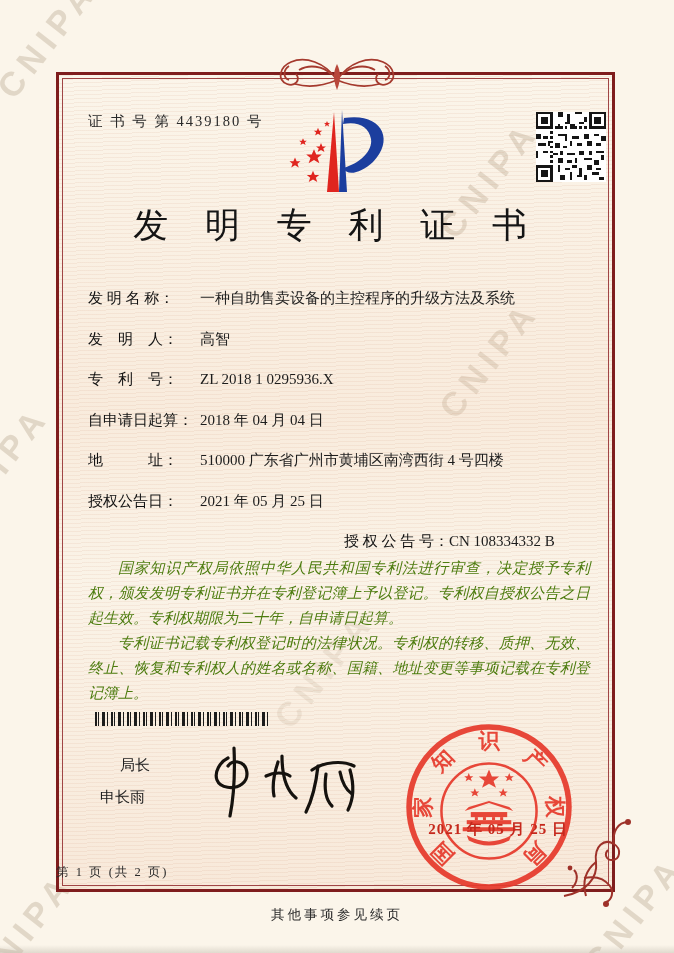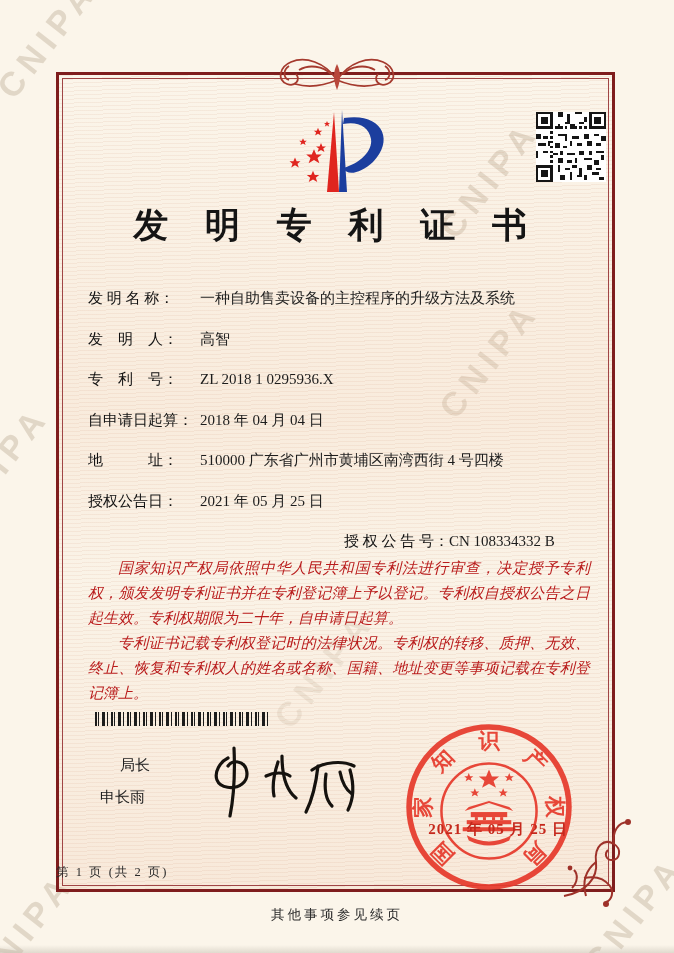--- a/index.html
+++ b/index.html
@@ -30,30 +30,30 @@
     background:
       repeating-linear-gradient(178deg, rgba(198,128,96,0.10) 0 1px, rgba(0,0,0,0) 1px 4px),
       linear-gradient(180deg, rgba(246,231,215,0) 0, rgba(242,210,185,0.28) 42%, rgba(246,228,208,0.10) 62%, rgba(240,205,180,0.30) 100%);
   }
   .content{position:absolute;inset:0;z-index:3;}
   .cert-no{position:absolute;left:88px;top:112px;font-size:14.5px;letter-spacing:2px;color:#2a2a2a;}
   .logo{position:absolute;left:272px;top:94px;width:132px;height:110px;}
   .qr{position:absolute;left:536px;top:112px;width:70px;height:70px;}
   .title{
     position:absolute;left:87px;top:202px;width:500px;text-align:center;
-    font-size:35px;font-weight:bold;letter-spacing:14px;color:#151515;
+    font-size:35px;font-weight:normal;letter-spacing:14px;color:#151515;
   }
   .fields{position:absolute;left:88px;top:278px;width:500px;}
   .frow{height:40.5px;line-height:40.5px;font-size:15px;white-space:nowrap;}
   .flabel{display:inline-block;min-width:112px;color:#111;}
   .fvalue{color:#1c1c1c;}
   .grant-no{position:absolute;left:344px;top:521px;height:40.5px;line-height:40.5px;font-size:15px;white-space:nowrap;}
   .paras{
     position:absolute;left:88px;top:556px;width:502px;
-    font-size:15px;line-height:25px;color:#b91c1c;font-style:italic;text-align:justify;
+    font-size:15px;line-height:25px;color:#4d7c0f;font-style:italic;text-align:justify;
   }
   .paras p{margin:0;text-indent:2em;}
   .barcode{
     position:absolute;left:95px;top:712px;width:173px;height:14px;
     background:repeating-linear-gradient(90deg,
       #1c1c1c 0 2px,transparent 2px 3px,
       #1c1c1c 3px 4px,transparent 4px 7px,
       #1c1c1c 7px 10px,transparent 10px 12px,
       #1c1c1c 12px 13px,transparent 13px 16px);
   }
@@ -113,20 +113,21 @@
       <path d="M24,62 C34,60 44,62 50,70 C54,76 52,84 46,86"></path>
       <path d="M12,72 C18,66 18,58 14,54"></path>
     </g>
     <circle cx="68" cy="6" r="3" fill="#9e3129"></circle>
     <circle cx="46" cy="88" r="3" fill="#9e3129"></circle>
     <circle cx="10" cy="52" r="2.4" fill="#9e3129"></circle>
   </svg>
 
   <div class="content">
 
+    <div class="cert-no">证 书 号 第 4439180 号</div>
 
     <svg class="logo" viewBox="0 0 132 110">
       <defs>
         <path id="st" d="M0,-10 L2.9,-3.1 10,-3.1 4.5,1.2 6.9,8.1 0,4 -6.9,8.1 -4.5,1.2 -10,-3.1 -2.9,-3.1 Z"></path>
       </defs>
       <polygon points="62,18 55,98 67,98" fill="#e0251f"></polygon>
       <polygon points="70,16 67,98 75,98" fill="#1c3e9e"></polygon>
       <path d="M72,24 C108,18 124,44 101,68 C88,80 75,82 71,74 C87,70 101,57 99,45 C97,32 85,27 71,30 Z" fill="#1c3e9e"></path>
       <g fill="#e0251f">
         <use href="#st" transform="translate(55,30) scale(0.30)"></use>

